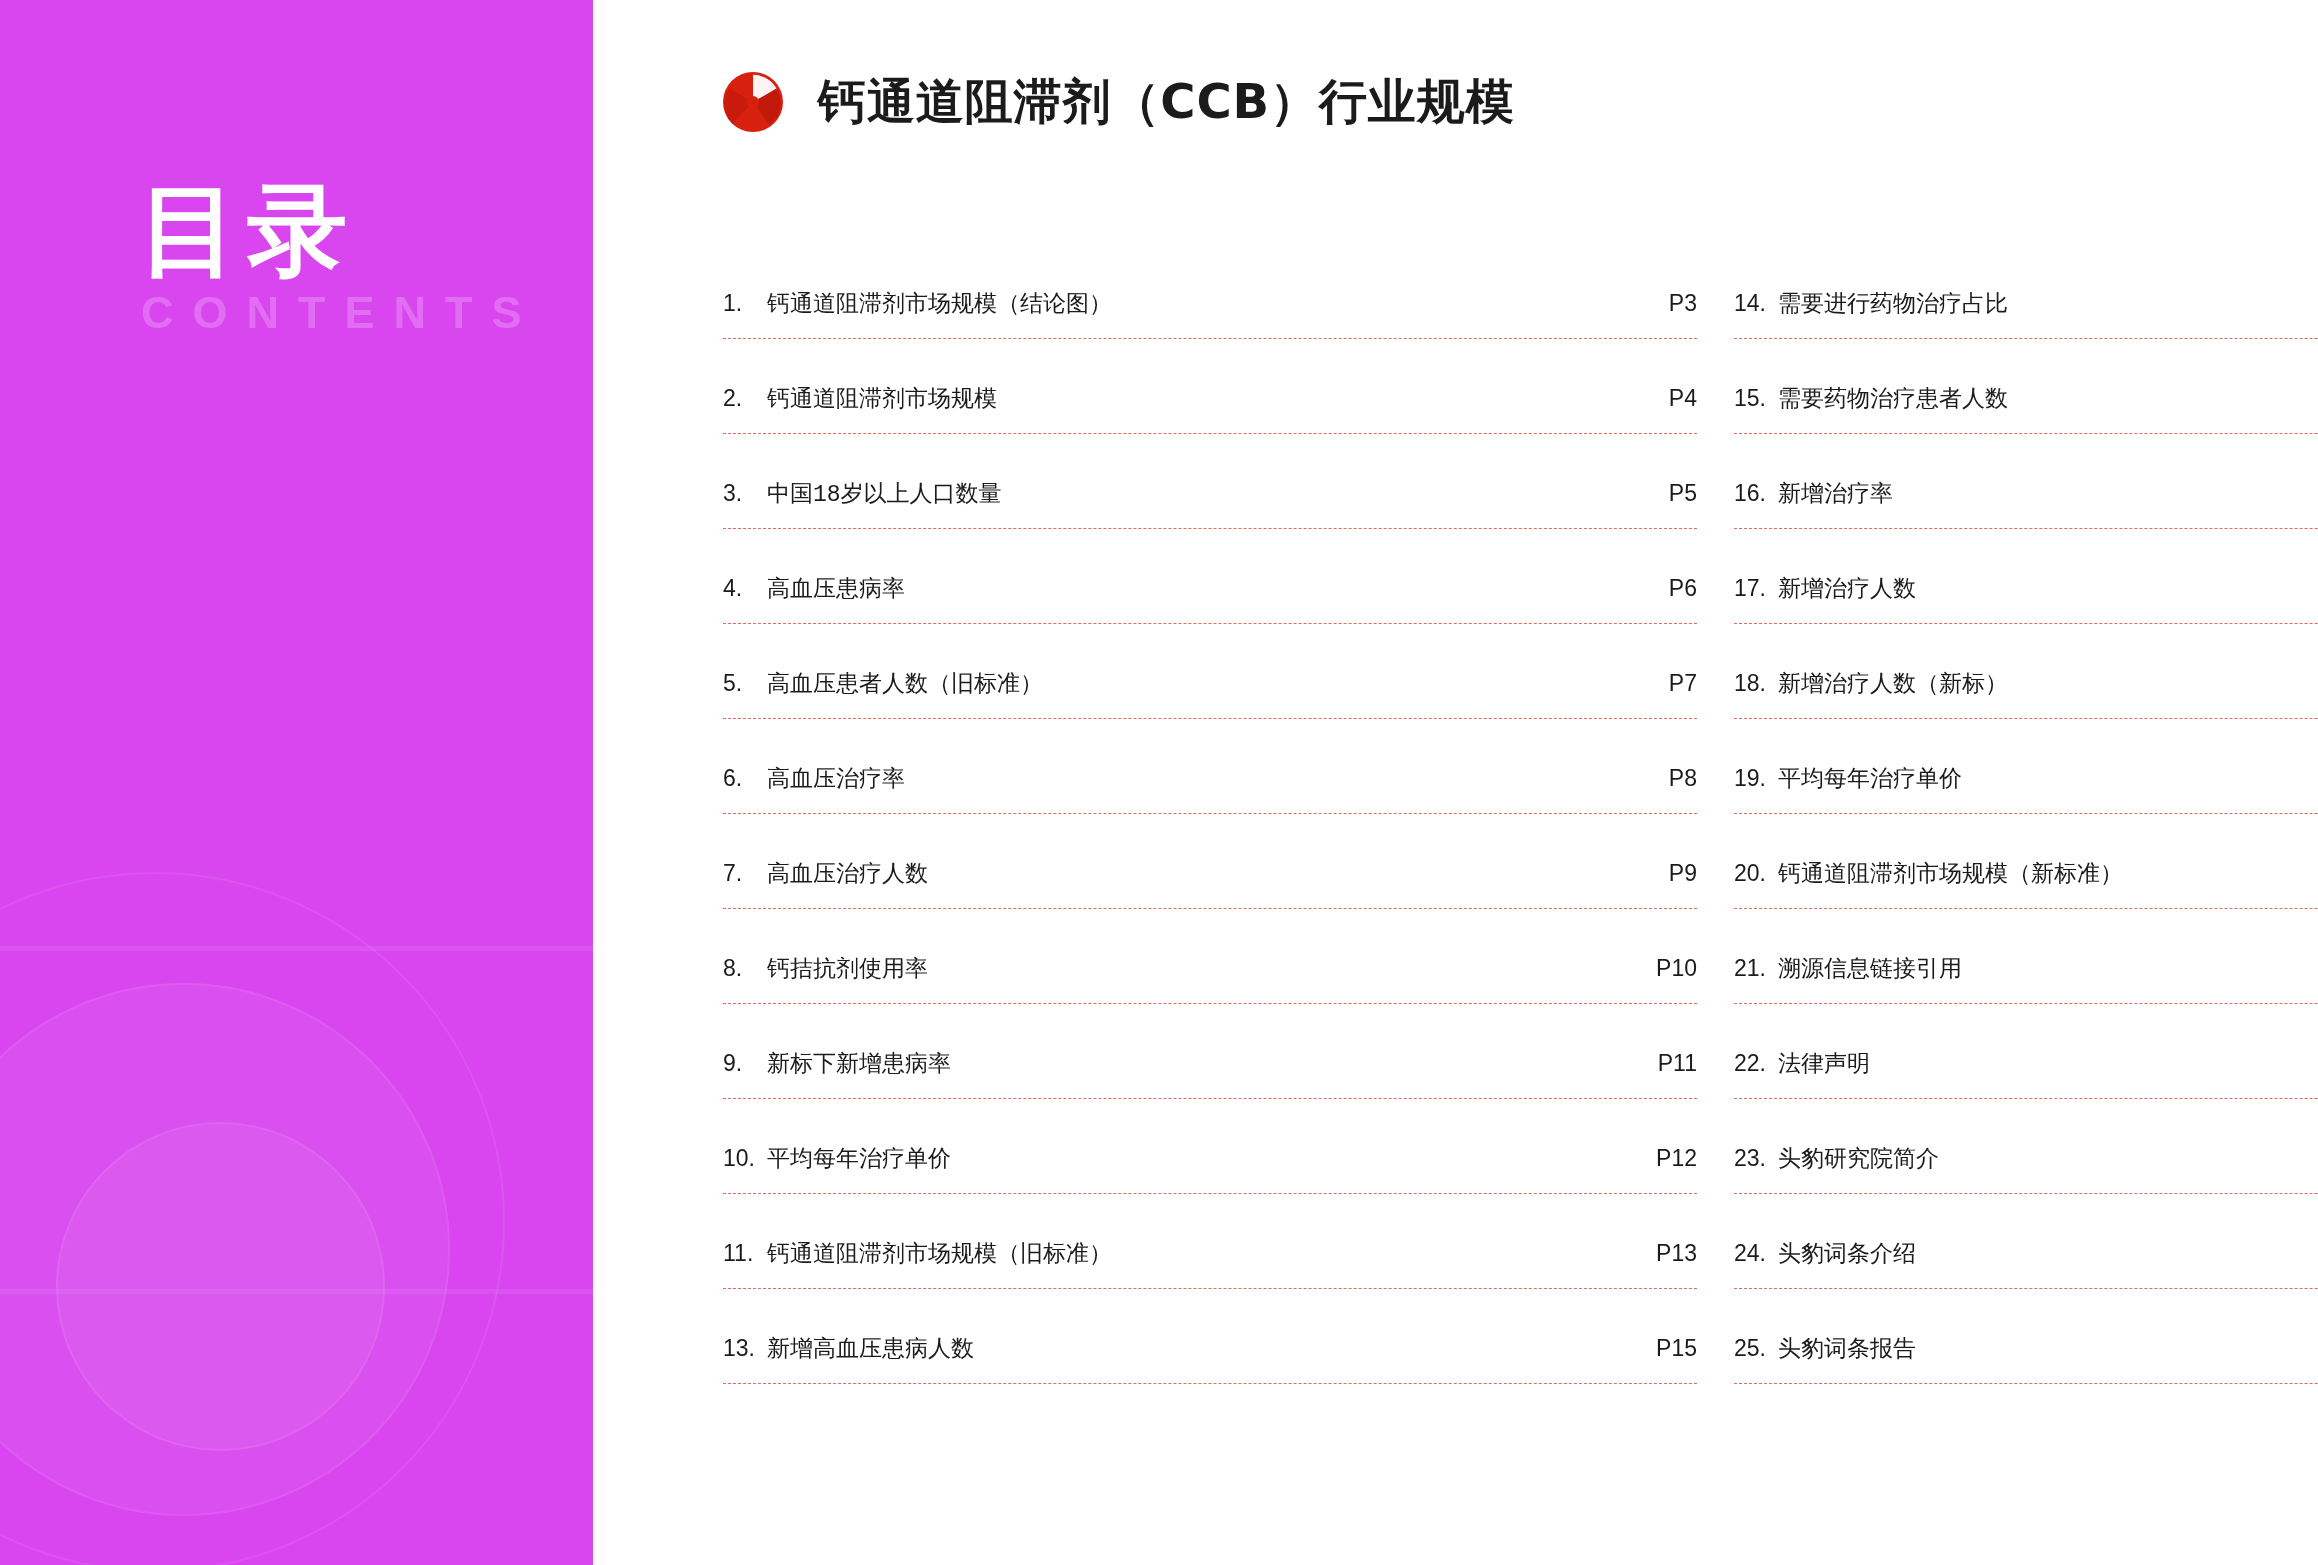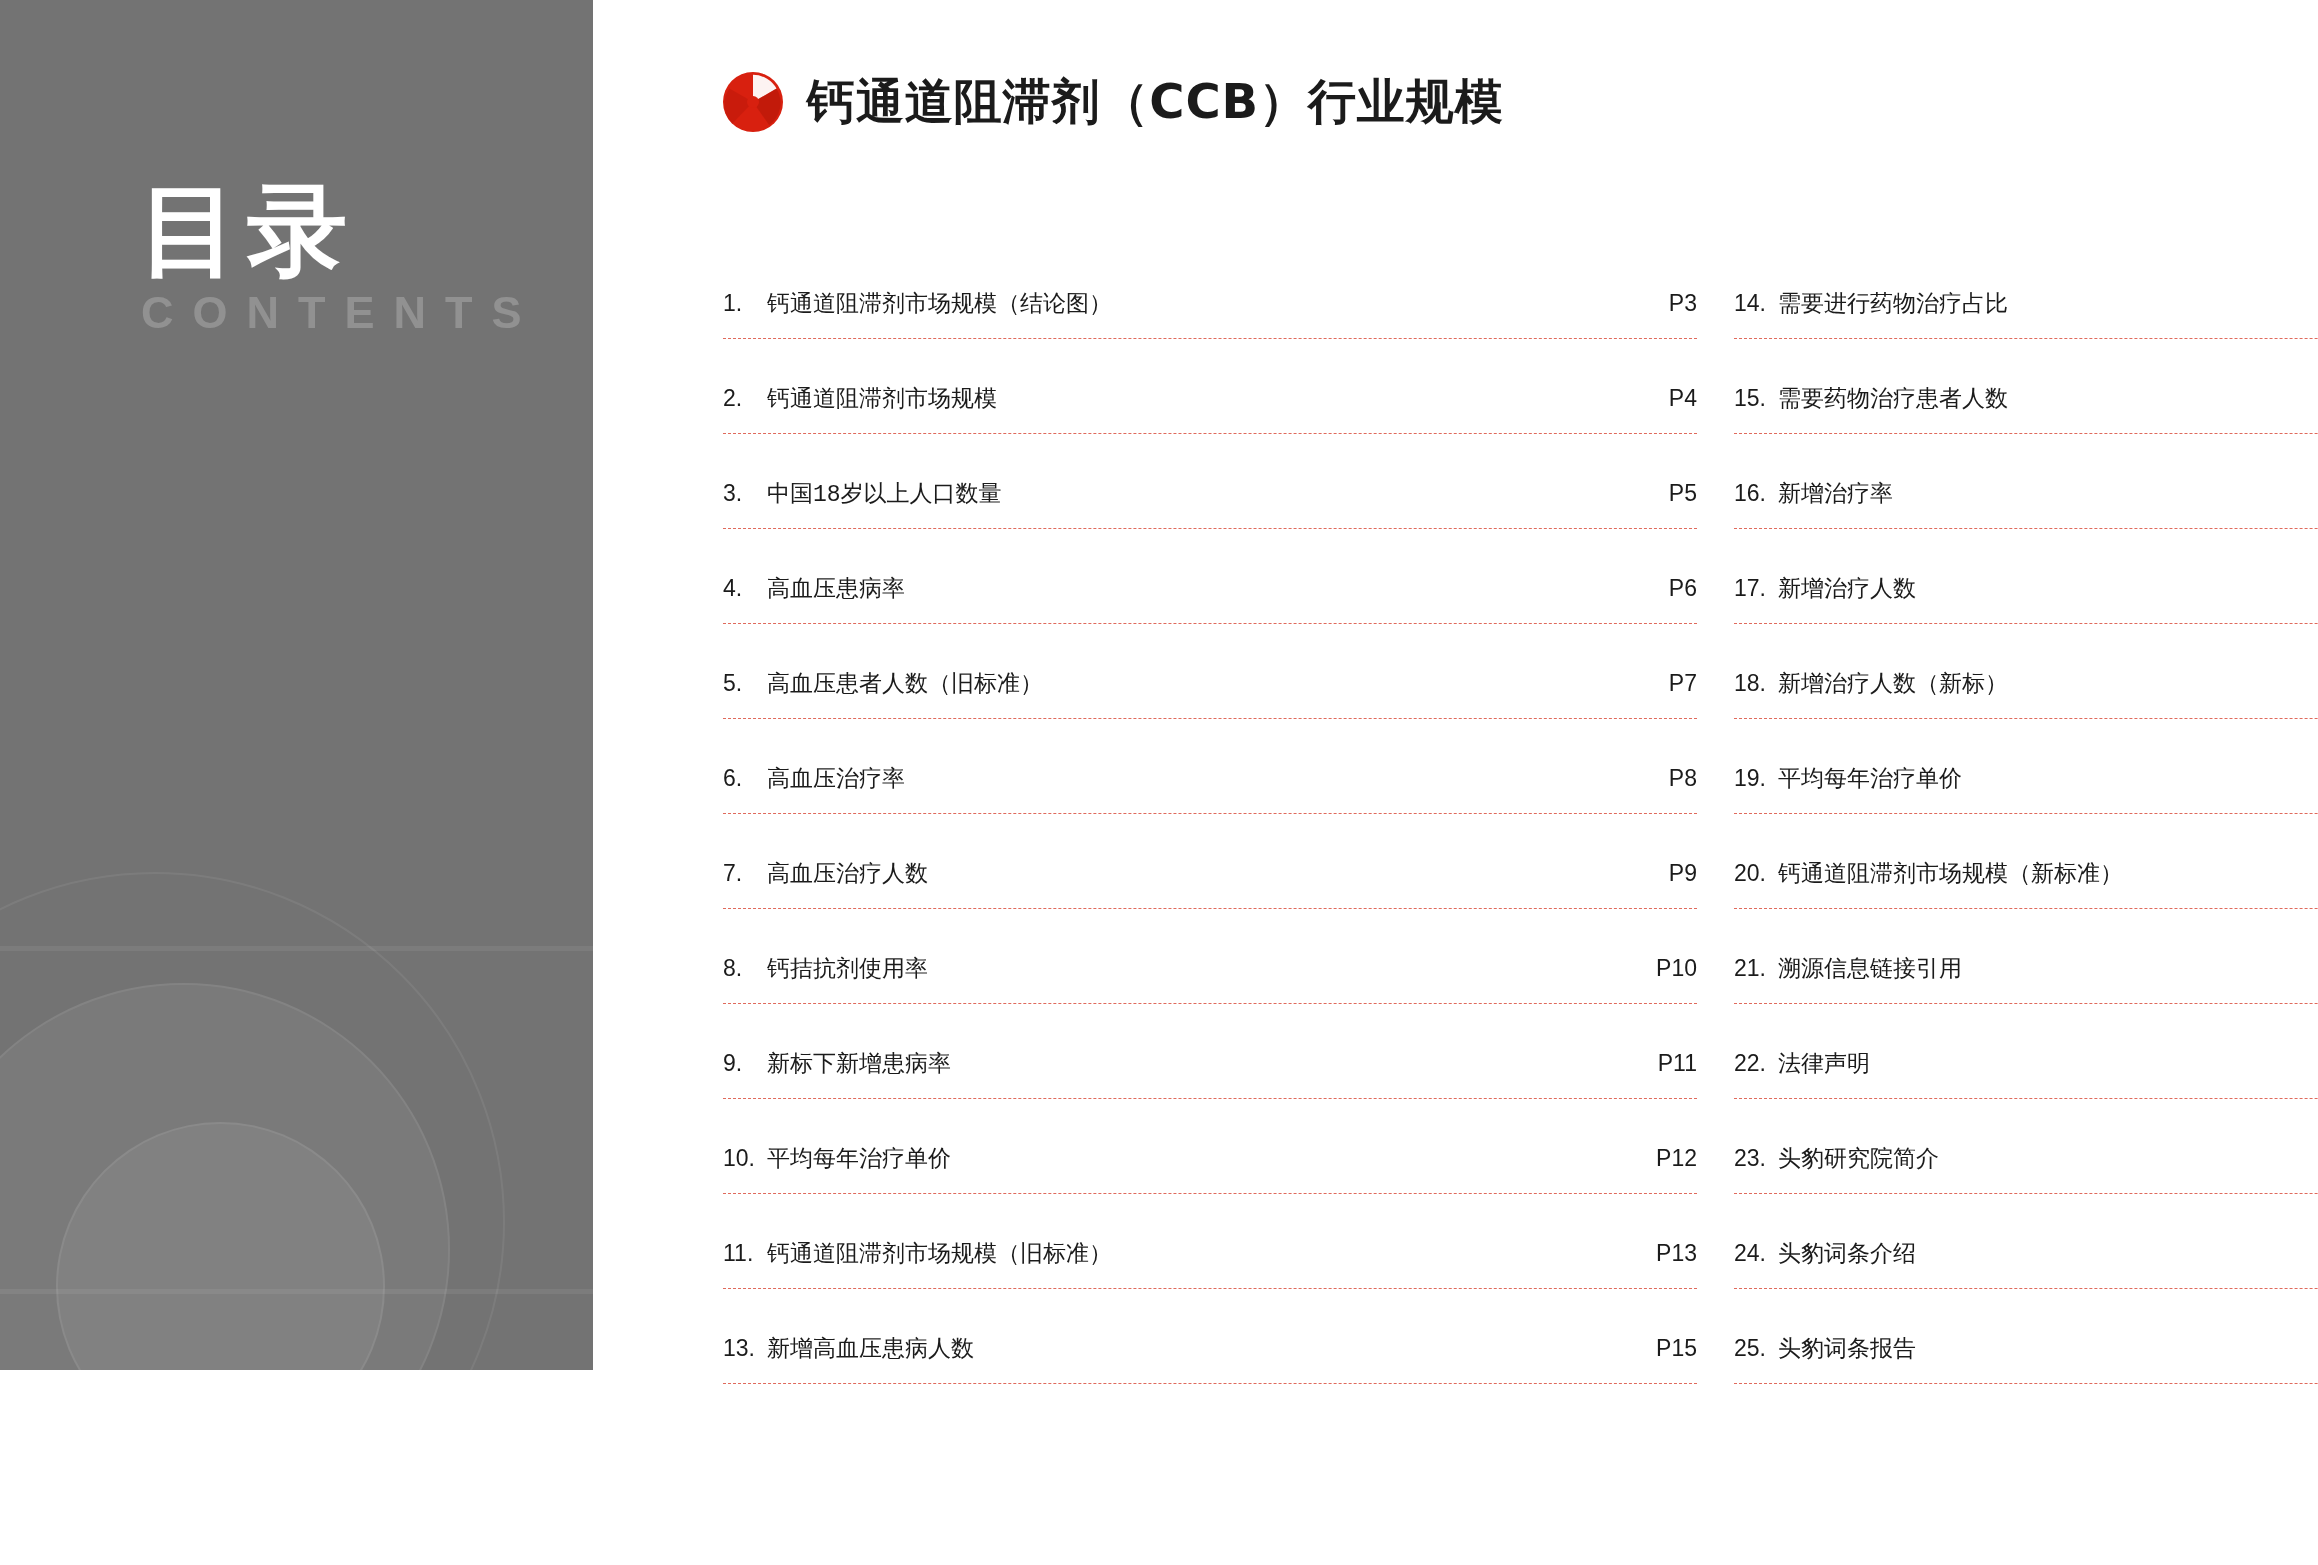--- a/index.html
+++ b/index.html
@@ -14,22 +14,22 @@
     overflow: hidden;
     position: relative;
   }
 
   
   .left-panel {
     position: absolute;
     left: 0;
     top: 0;
     width: 593px;
-    height: 1370px;
-    background: #737373;
+    height: 1565px;
+    background: #d946ef;
     overflow: hidden;
   }
   .left-panel .deco {
     position: absolute;
     border-radius: 50%;
     border: 2.8px solid rgba(255,255,255,0.07);
   }
   .deco-1 { width: 696px; height: 696px; left: -195px; top: 872px; }
   .deco-2 { width: 529px; height: 529px; left: -83px; top: 983px; background: rgba(255,255,255,0.05); border: none; }
   .deco-3 { width: 325px;  height: 325px;  left: 56px;  top: 1122px; background: rgba(255,255,255,0.06); border: none;}
@@ -77,21 +77,21 @@
     align-items: center;
   }
   .logo {
     width: 60px;
     height: 60px;
     position: relative;
     flex: 0 0 auto;
   }
   .logo svg { display: block; }
   .header-title {
-    margin-left: 24px;
+    margin-left: 35px;
     font-size: 48px;
     font-weight: 700;
     color: #1b1b1b;
     letter-spacing: 0.9px;
     white-space: nowrap;
     font-family: "DejaVu Sans", "Liberation Sans", sans-serif;
   }
 
   
   .columns {

